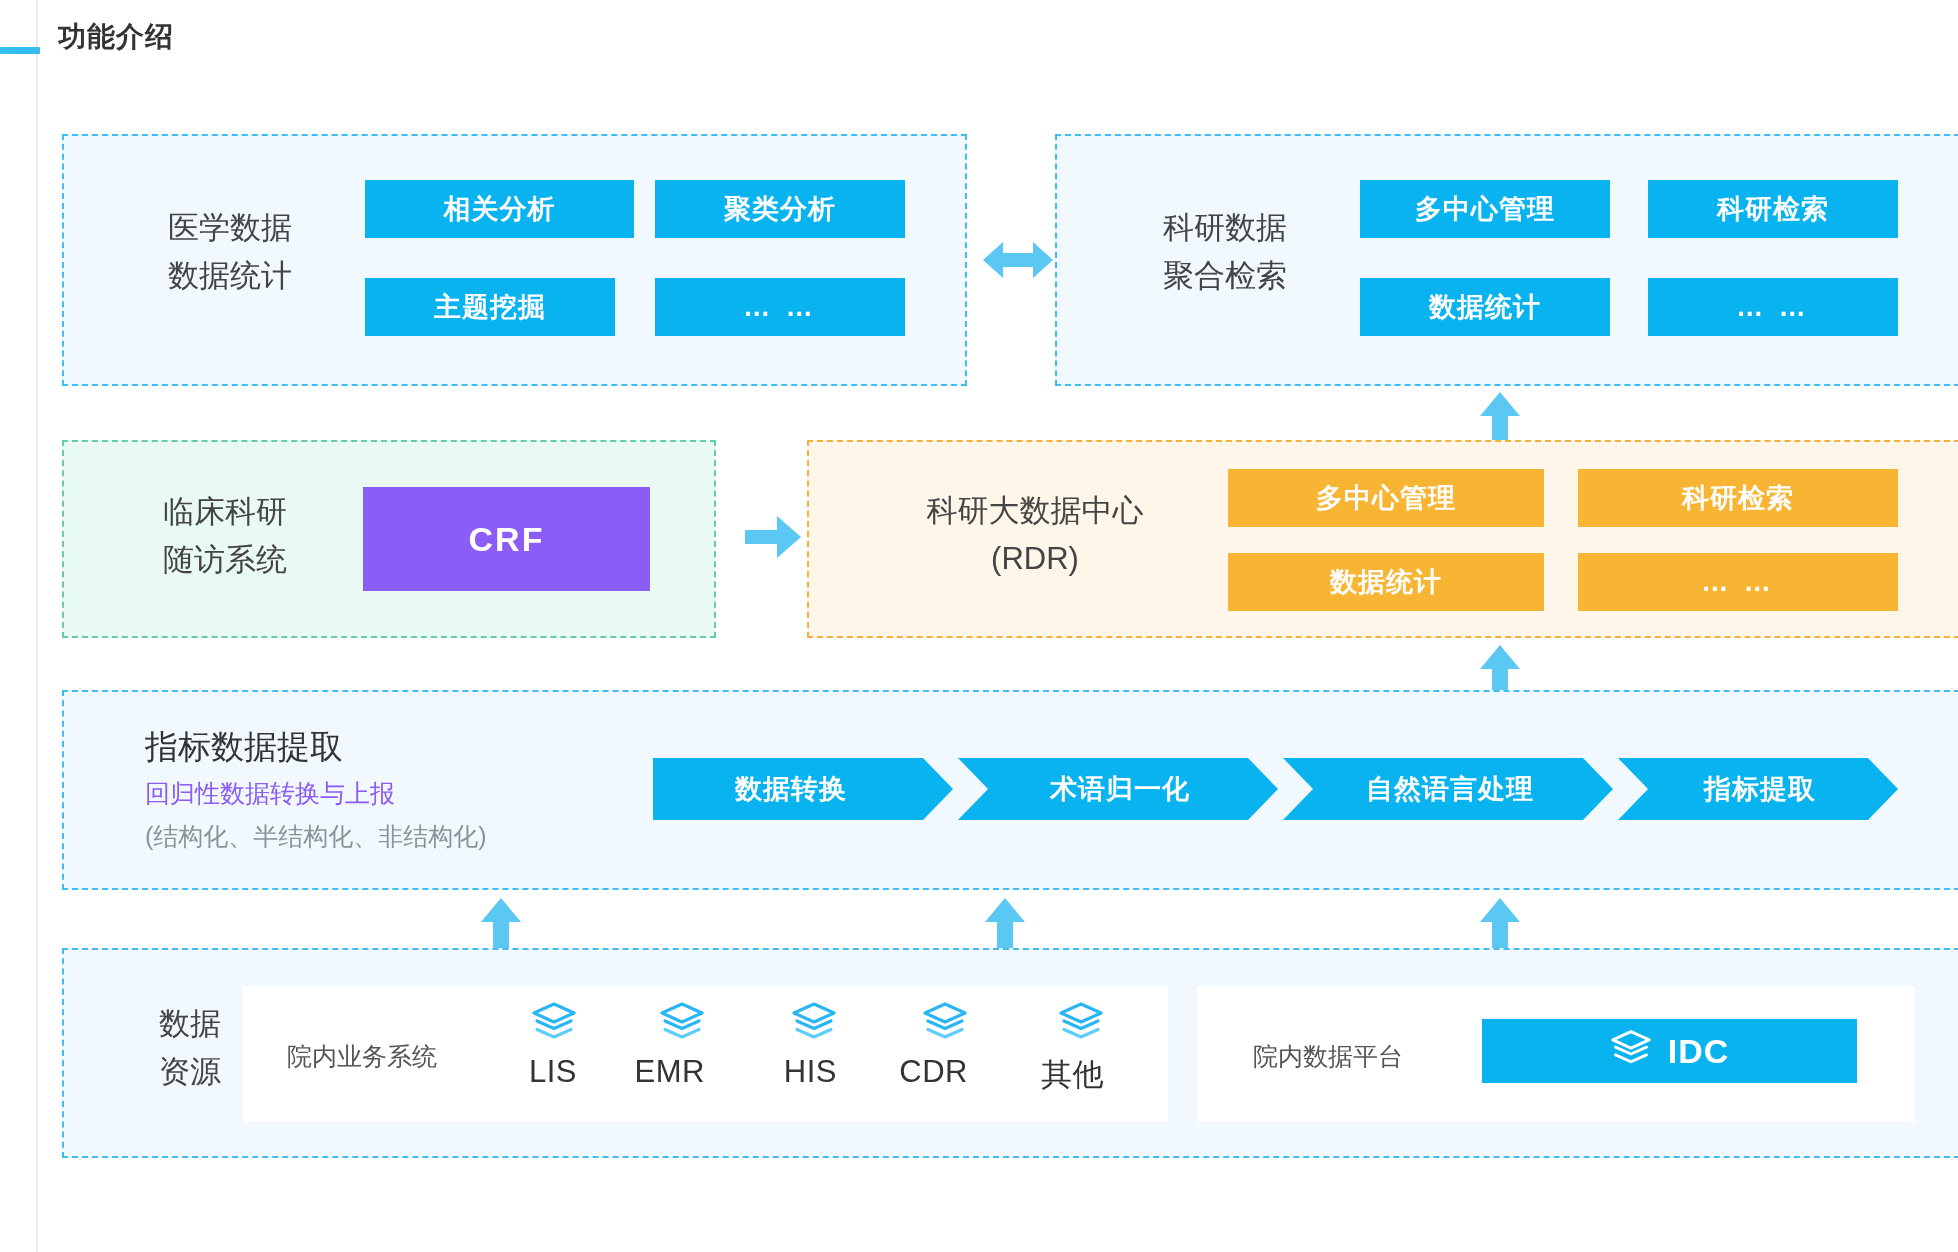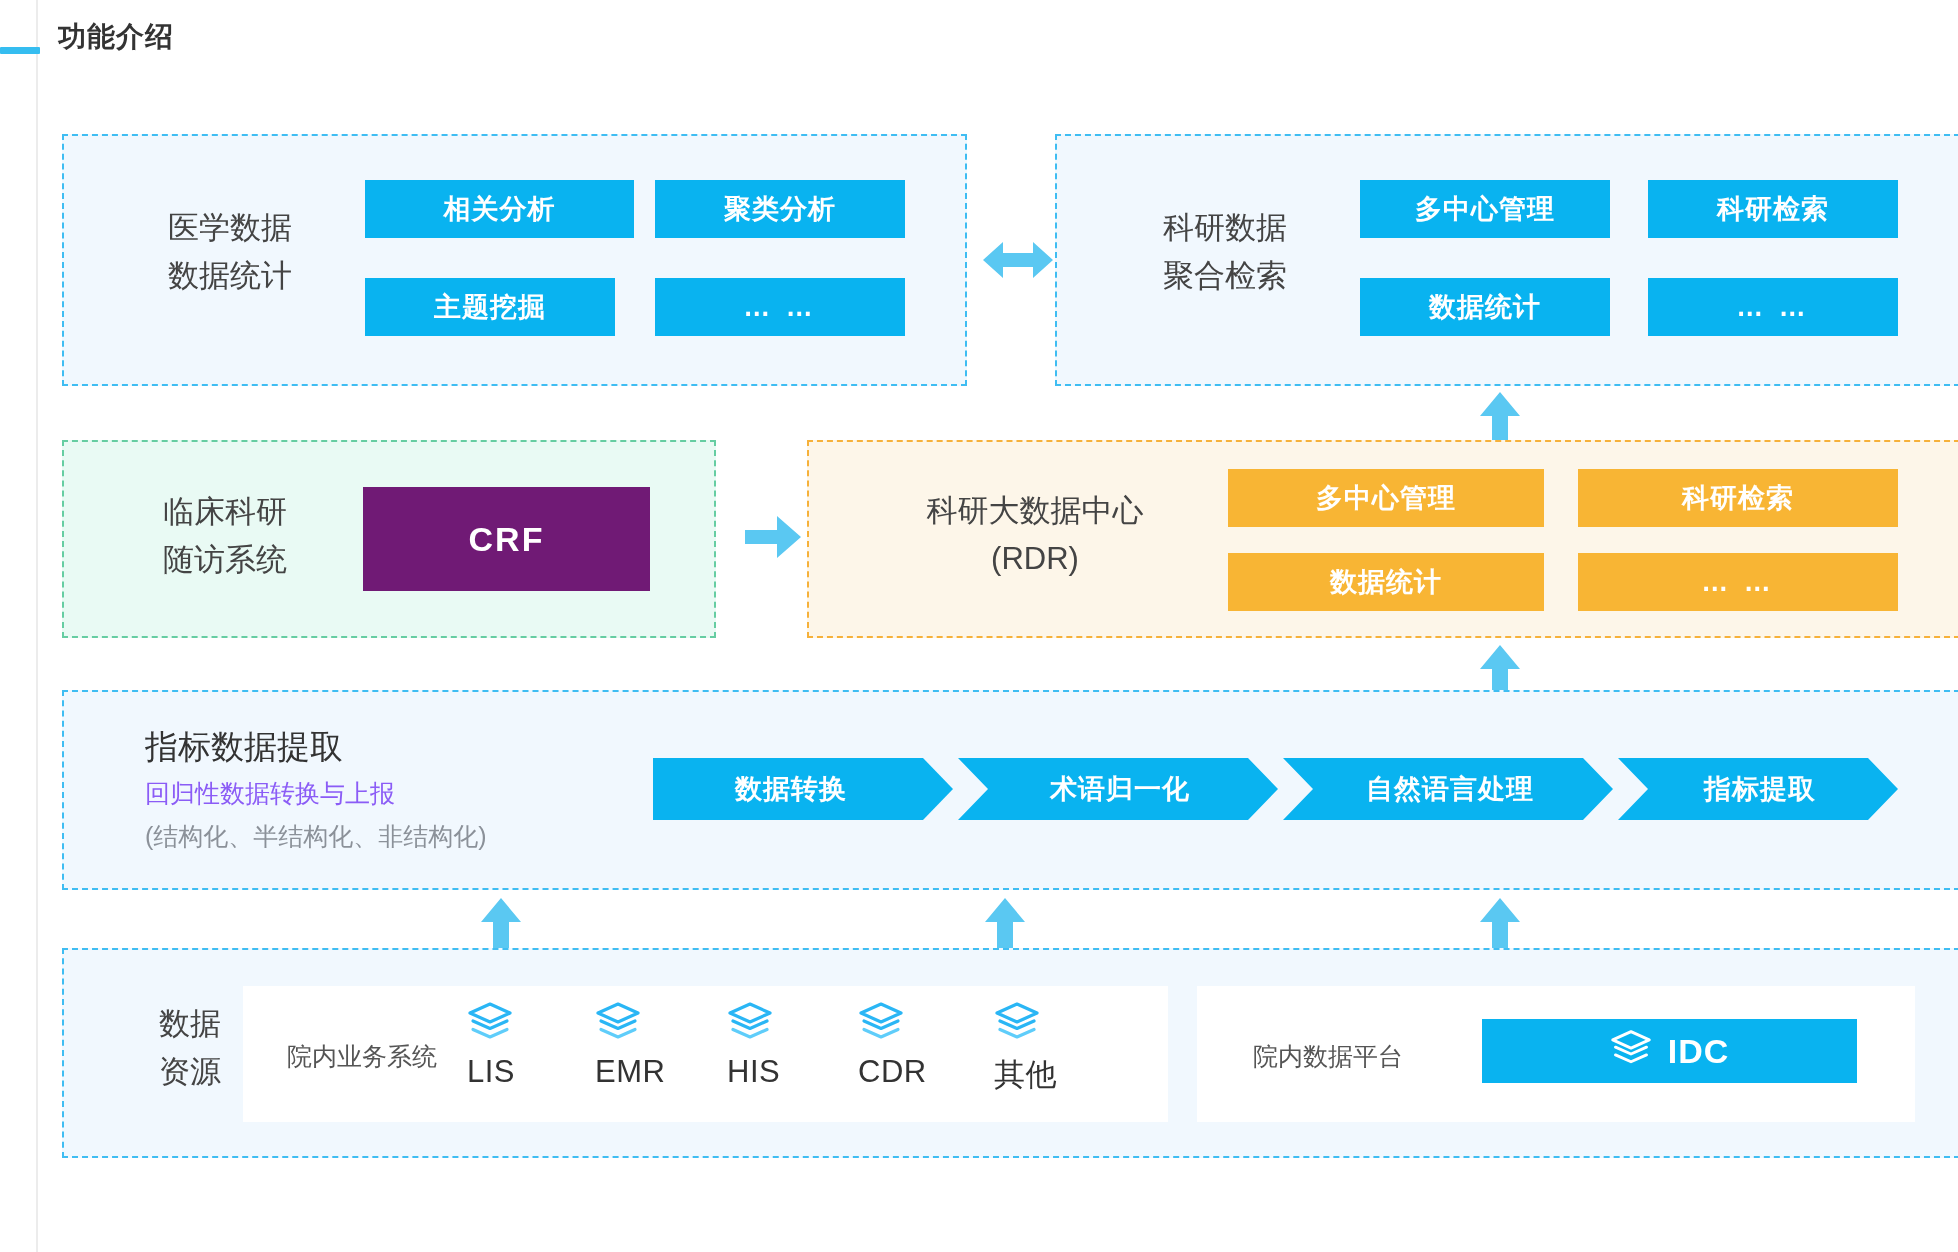--- a/index.html
+++ b/index.html
@@ -38,21 +38,21 @@
 
   
   .chip{
     position:absolute;box-sizing:border-box;
     display:flex;align-items:center;justify-content:center;
     color:#ffffff;font-size:27px;font-weight:bold;
     letter-spacing:1px;
   }
   .chip.cyan{background:#09b3f0;}
   .chip.orange{background:#f8b534;}
-  .chip.green{background:#701a75;font-size:34px;letter-spacing:2px;}
+  .chip.green{background:#8b5cf6;font-size:34px;letter-spacing:2px;}
   .chip.dots{letter-spacing:4px;font-weight:bold;}
 
   
   .arrow{position:absolute;}
   .arrow svg{display:block;}
 
   
   .chev{
     position:absolute;height:62px;
     display:flex;align-items:center;justify-content:center;
@@ -67,21 +67,21 @@
     clip-path:polygon(0 0, calc(100% - 30px) 0, 100% 50%, calc(100% - 30px) 100%, 0 100%, 30px 50%);
     padding-left:18px;padding-right:14px;
   }
 
   
   .white-card{position:absolute;background:#ffffff;box-sizing:border-box;}
   .src-label{
     position:absolute;font-size:25px;color:#555555;white-space:nowrap;
   }
   .src-item{
-    position:absolute;width:110px;text-align:left;
+    position:absolute;width:110px;text-align:right;
   }
   .src-item .ico{display:block;margin:0 auto 4px auto;}
   .src-item .cap{
     display:block;font-size:31px;color:#333333;letter-spacing:0.5px;
   }
   .idc-chip{
     position:absolute;background:#09b3f0;display:flex;align-items:center;
     justify-content:center;gap:16px;color:#fff;
   }
   .idc-chip .cap{font-size:34px;font-weight:bold;letter-spacing:1px;}

